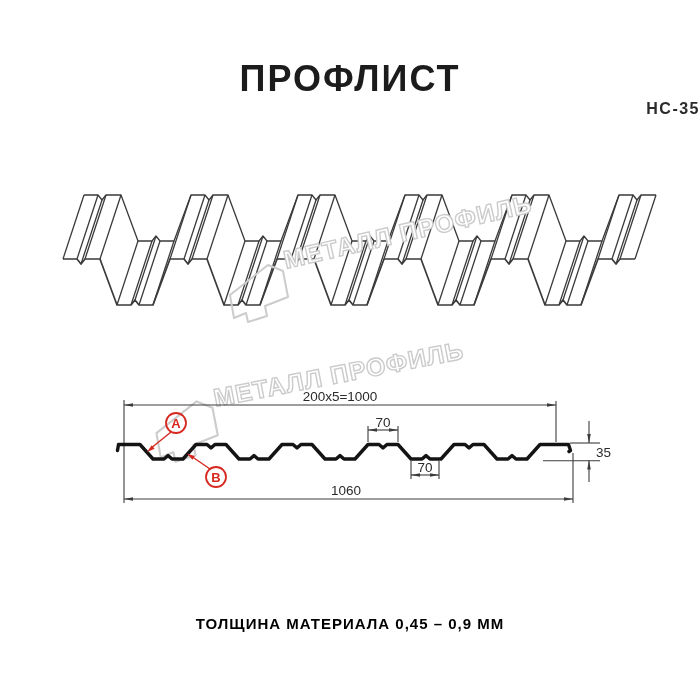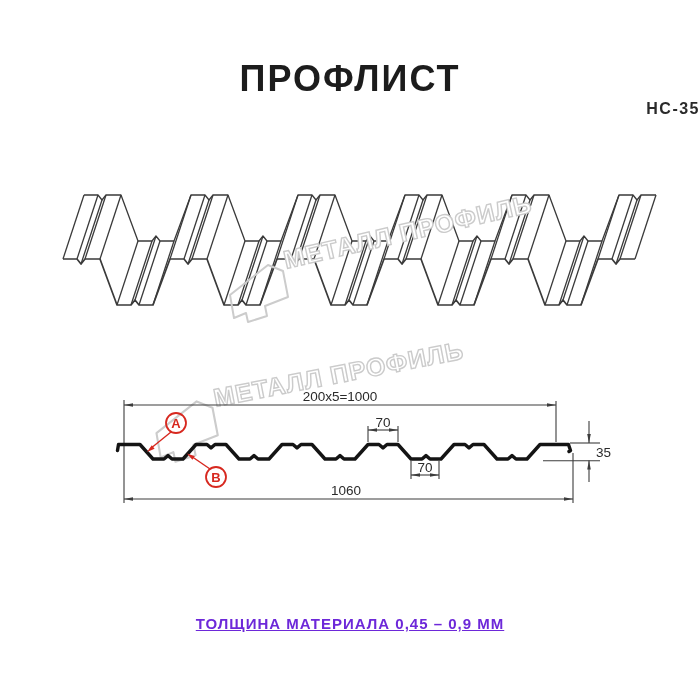--- a/index.html
+++ b/index.html
@@ -16,21 +16,21 @@
   #section-layer{z-index:3;}
   .wm-text{position:absolute;font-weight:700;font-size:25px;letter-spacing:1px;
            white-space:nowrap;color:#ffffff;-webkit-text-stroke:1.4px #cbcbcb;}
   @supports not (-webkit-text-stroke: 1px black){.wm-text{color:#d7d7d7;}}
   #wm-text-1{left:284px;top:246px;transform:rotate(-13deg);transform-origin:0 50%;}
   #wm-text-2{left:214px;top:384px;transform:rotate(-11deg);transform-origin:0 50%;}
   .wm-logo{position:absolute;}
   #wm-logo-1{left:222px;top:262px;}
   #wm-logo-2{left:148px;top:398px;}
   #footer{left:0;right:0;top:615px;text-align:center;font-size:15px;font-weight:600;
-          letter-spacing:1px;color:#6d28d9;text-decoration:underline;}
+          letter-spacing:1px;color:#000000;}
   .dimtxt{font-family:"Liberation Sans",sans-serif;font-size:13.5px;fill:#2b2b2b;}
   .redtxt{font-family:"Liberation Sans",sans-serif;font-size:13px;font-weight:700;fill:#d7281f;}
 </style>
 </head>
 <body>
 
 <div id="page">
 
   <div id="title" class="abs">ПРОФЛИСТ</div>
   <div id="subtitle" class="abs">НС-35</div>

